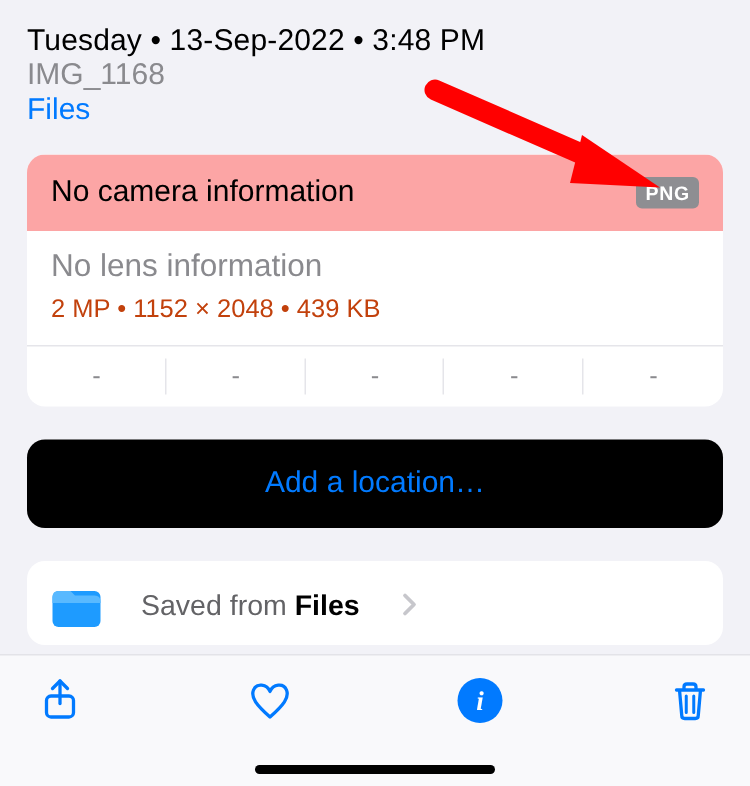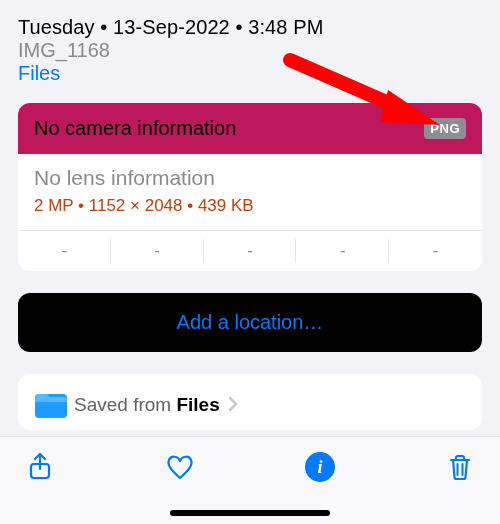--- a/index.html
+++ b/index.html
@@ -20,21 +20,21 @@
   .hdr-name { font-size: 20px; color: #8a8a8e; margin-top: 0; }
 
   .card {
     margin-top: 18px;
     background: #fff;
     border-radius: 12px;
     overflow: hidden;
   }
 
   .row-camera {
-    background: #be185d;
+    background: #fca5a5;
     padding: 14px 16px;
     display: flex;
     align-items: center;
     justify-content: space-between;
   }
   .row-camera .txt { font-size: 20px; color: #000; }
   .badge {
     background: #8e8e92;
     color: #fff;
     font-size: 13px;
@@ -78,21 +78,21 @@
   .card2 button {
     background: none; border: none; color: #017aff;
     font-size: 20px; cursor: pointer;
   }
 
   .card3 {
     margin-top: 22px;
     background: #fff;
     border-radius: 12px;
     padding: 14px 16px 8px 16px;
-    display: flex; align-items: center; gap: 6px;
+    display: flex; align-items: center; gap: 26px;
     overflow: hidden;
   }
   .files-icon {
     width: 34px; height: 34px; flex: 0 0 auto;
   }
   .saved-text { font-size: 19px; color: #636366; }
   .saved-text b { color: #000; font-weight: 600; }
   .chev { color: #c7c7cc; font-size: 20px; margin-left: 2px; }
 
   

